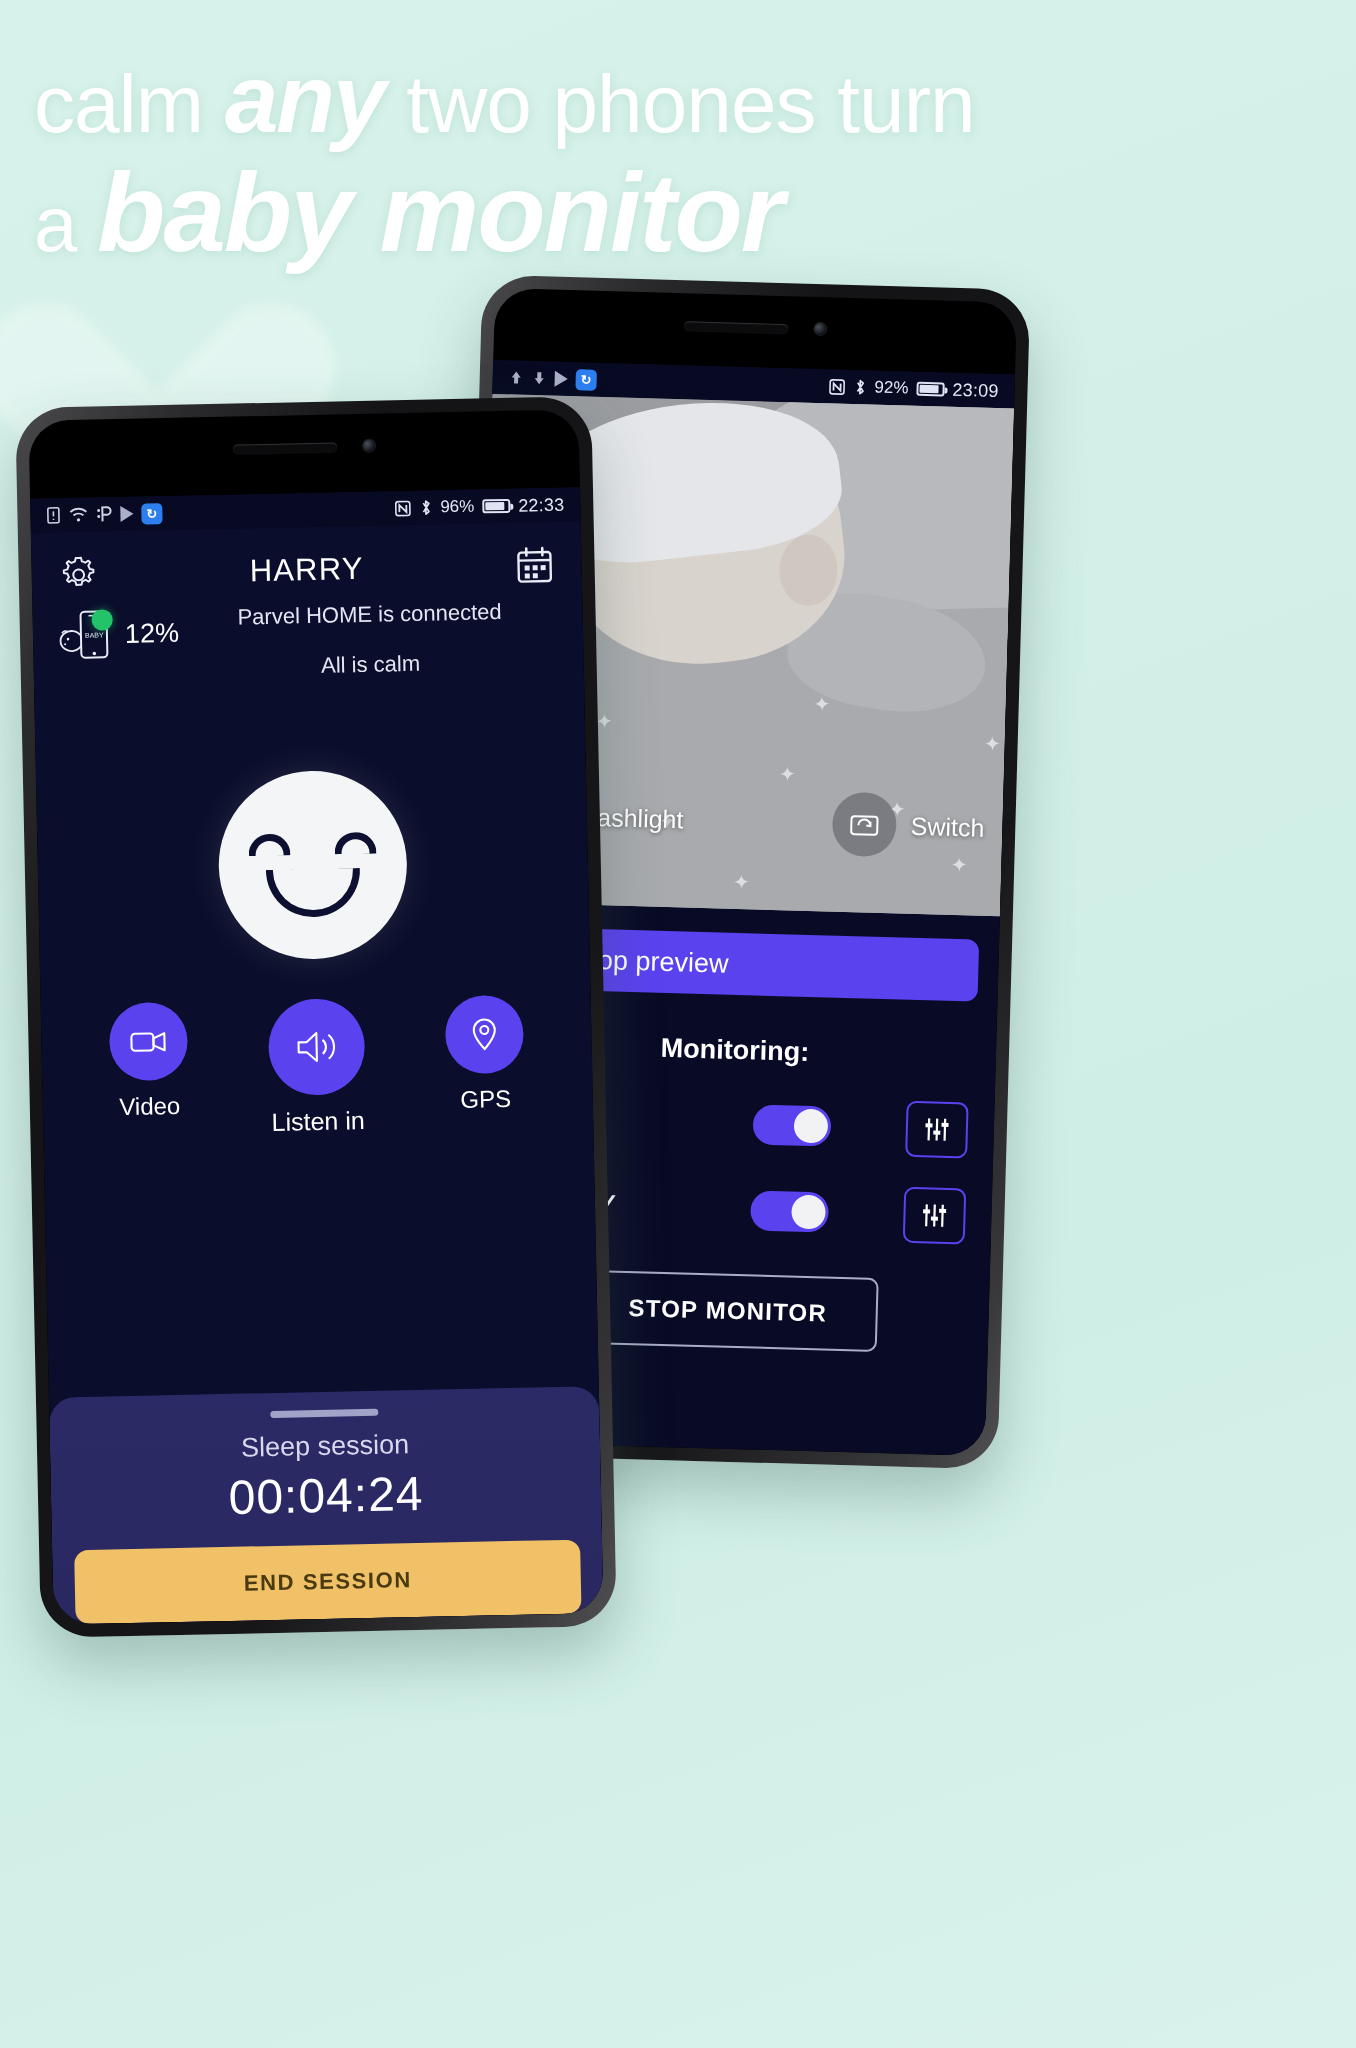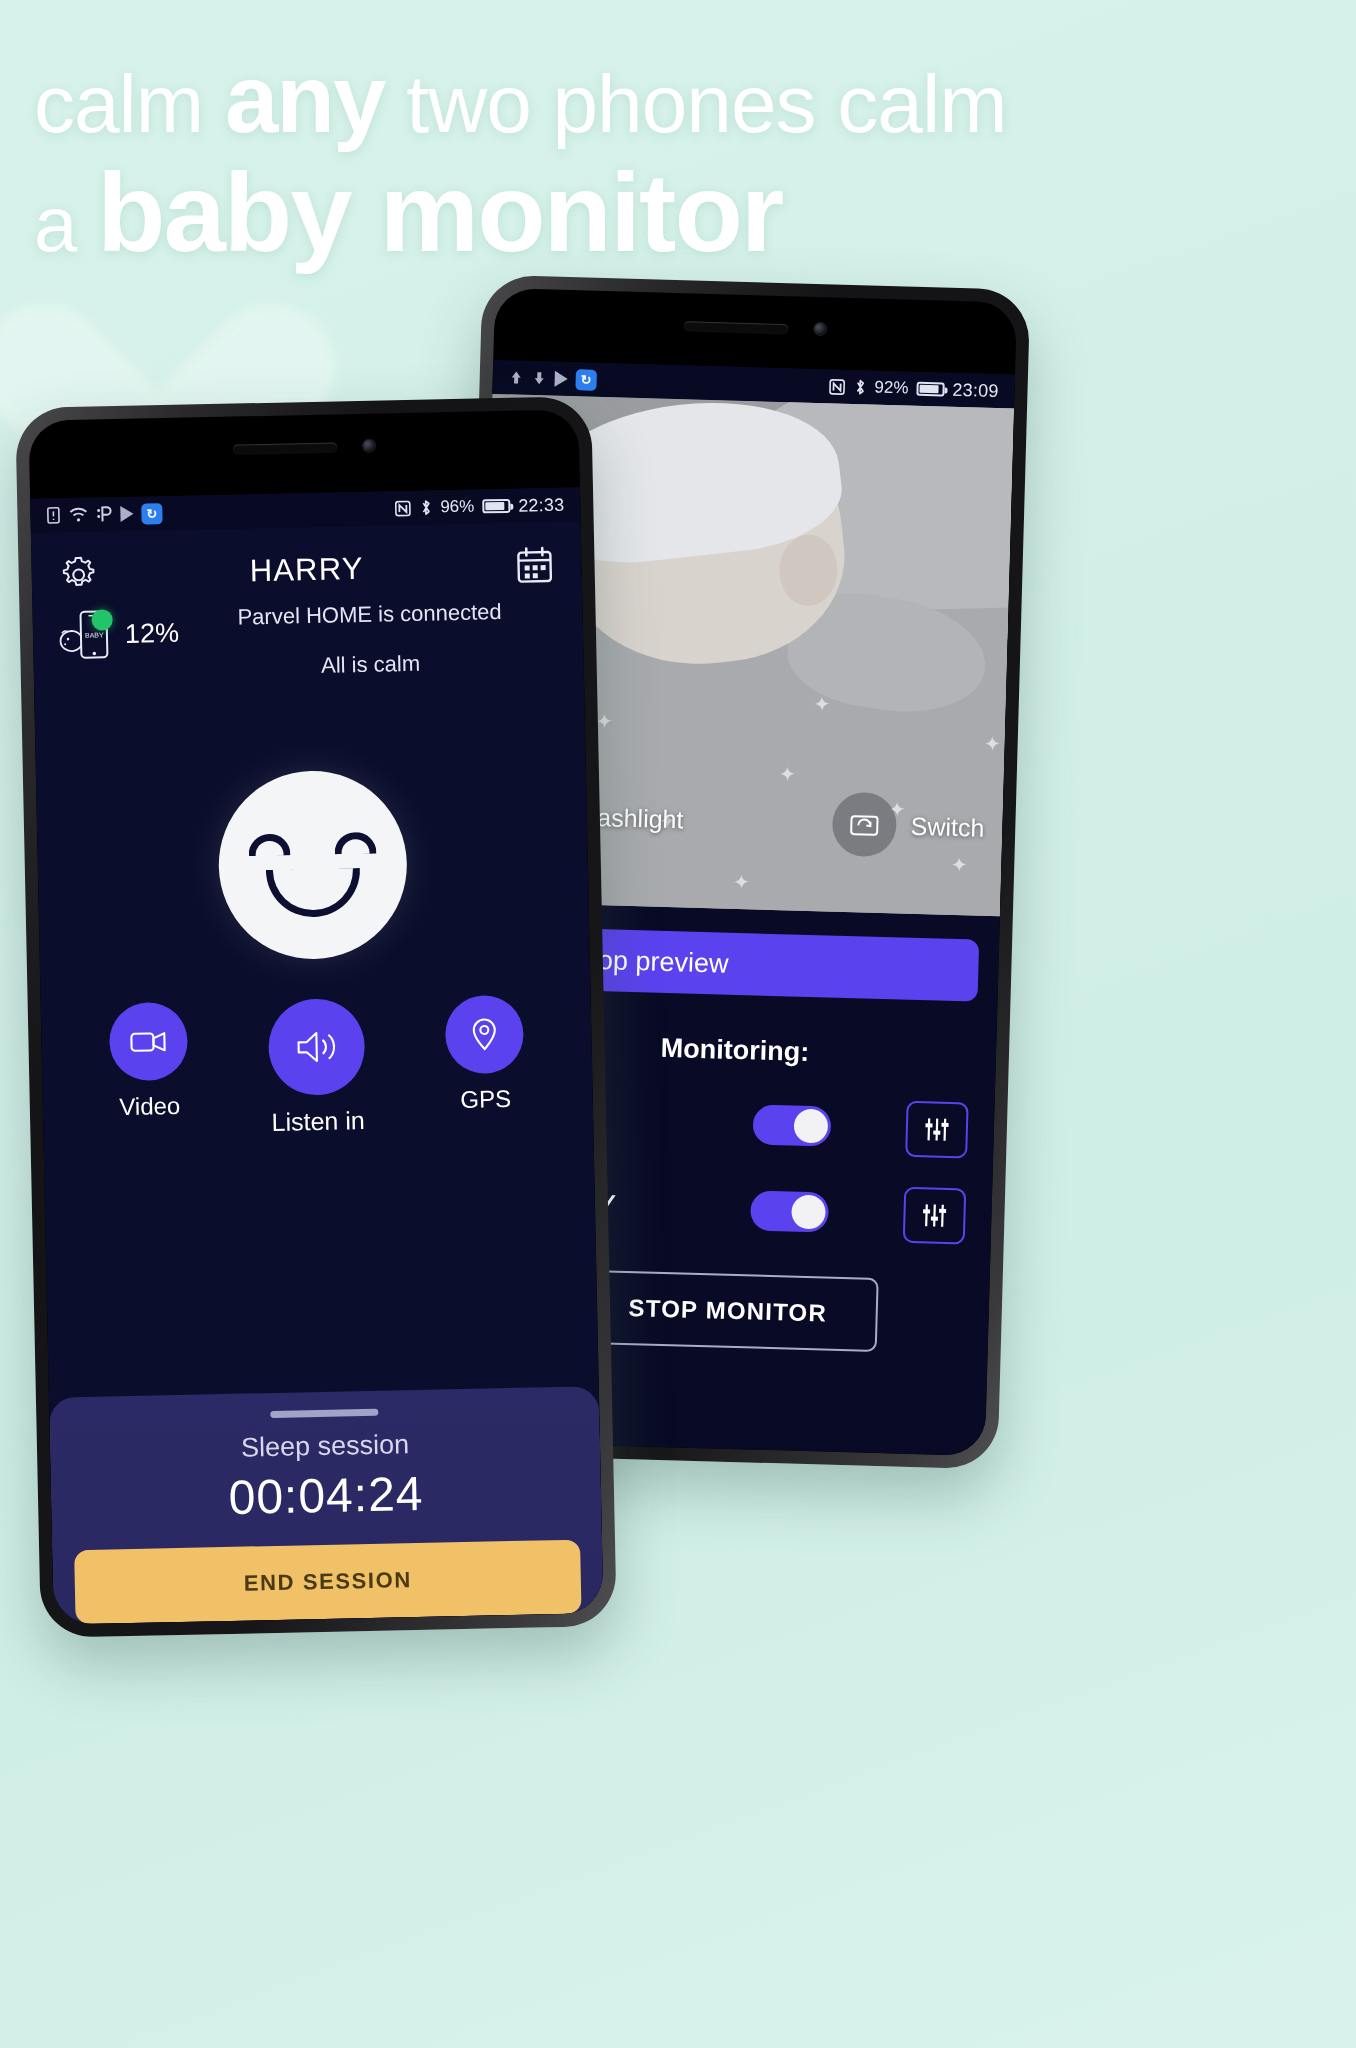--- a/index.html
+++ b/index.html
@@ -44,21 +44,21 @@
     left: 34px;
     top: 52px;
     width: 1290px;
     color: #ffffff;
     line-height: 0.97;
     z-index: 5;
     text-shadow: 0 2px 10px rgba(120,180,165,0.25);
   }
   .headline .line { white-space: nowrap; }
   .hl-light  { font-size: 82px; font-weight: 300; letter-spacing: -1px; }
-  .hl-bold   { font-size: 96px; font-weight: 800; letter-spacing: -2px; }
+  .hl-bold   { font-size: 96px; font-weight: 800; letter-spacing: -2px; font-style: italic; }
   .line2 { margin-top: 14px; }
   .line2 .hl-light { font-size: 78px; }
   .line2 .hl-bold  { font-size: 112px; }
 
   
   .phone {
     position: absolute;
     border-radius: 52px;
     background: linear-gradient(118deg, #4a4a4c 0%, #2a2a2c 14%, #141416 30%, #161618 70%, #3a3a3c 92%, #515153 100%);
     padding: 13px;
@@ -344,21 +344,21 @@
     transform: rotate(8deg);
   }
 </style>
 </head>
 <body>
 
 <div class="heart-blob"></div>
 
 <div class="headline">
   <div class="line line1">
-    <span class="hl-light">calm </span><span class="hl-bold">any</span><span class="hl-light"> two phones calm</span>
+    <span class="hl-light">calm </span><span class="hl-bold">any</span><span class="hl-light"> two phones turn</span>
   </div>
   <div class="line line2">
     <span class="hl-light">a </span><span class="hl-bold">baby monitor</span>
   </div>
 </div>
 
 <div class="phone" id="phone-right">
   <div class="phone-inner">
     <div class="earpiece-row">
       <div class="earpiece"></div>

